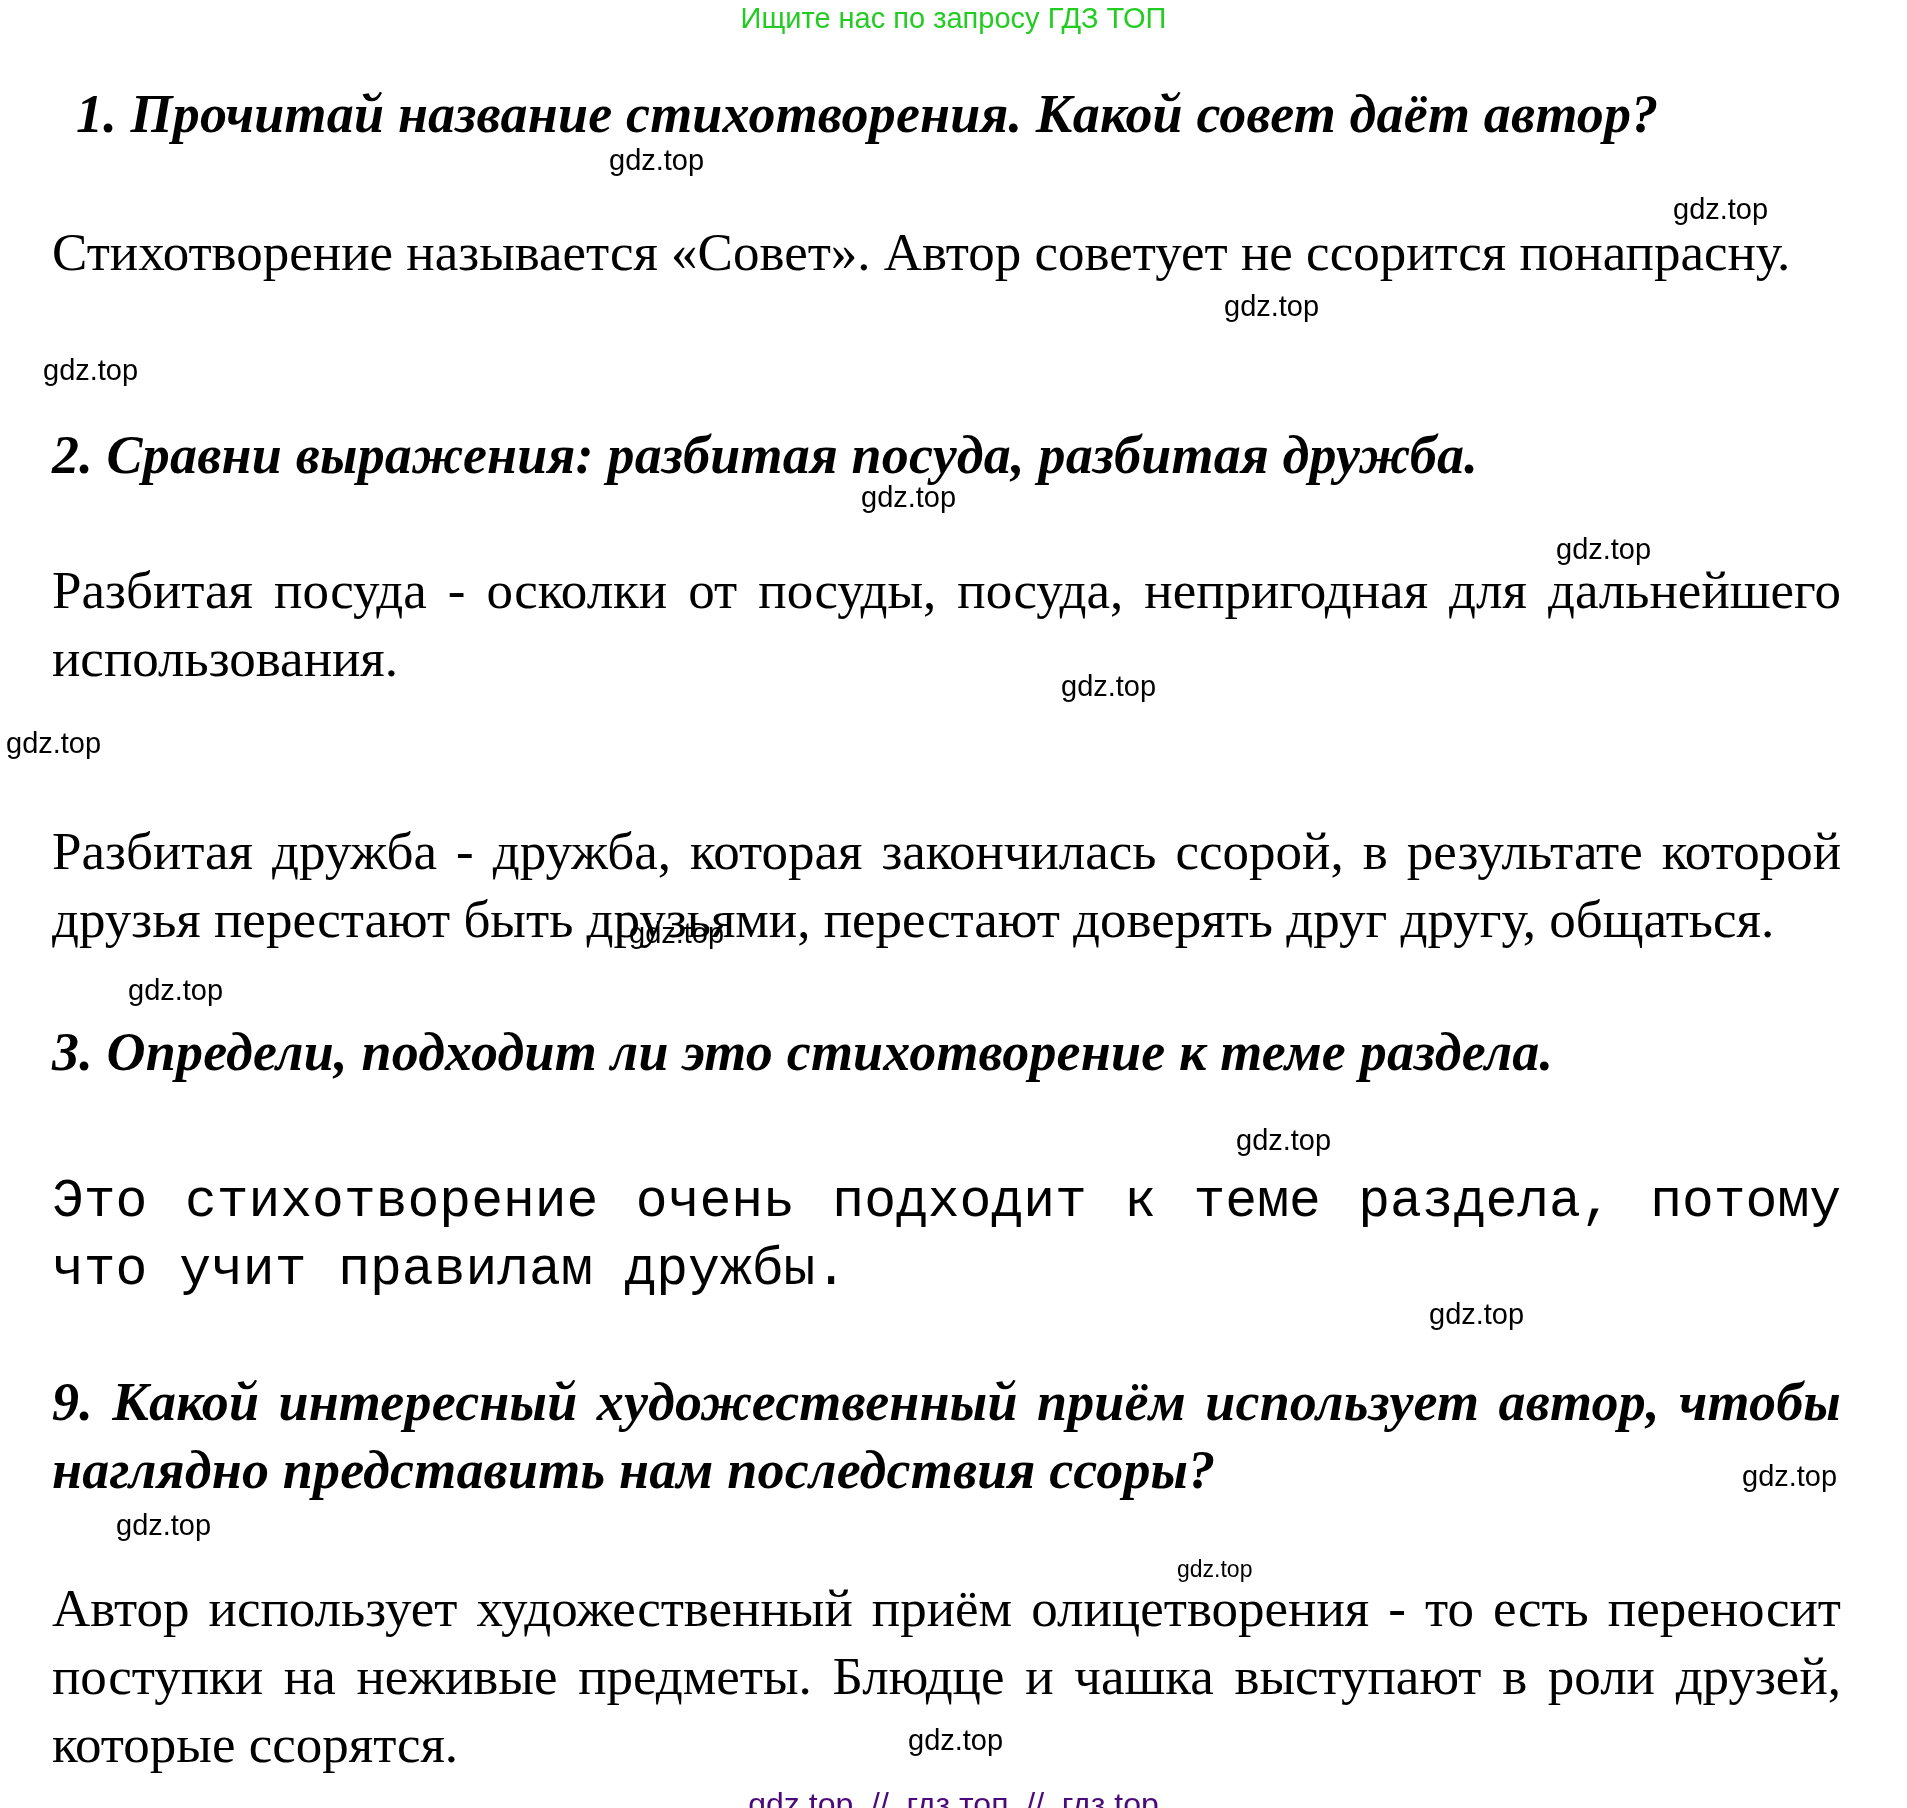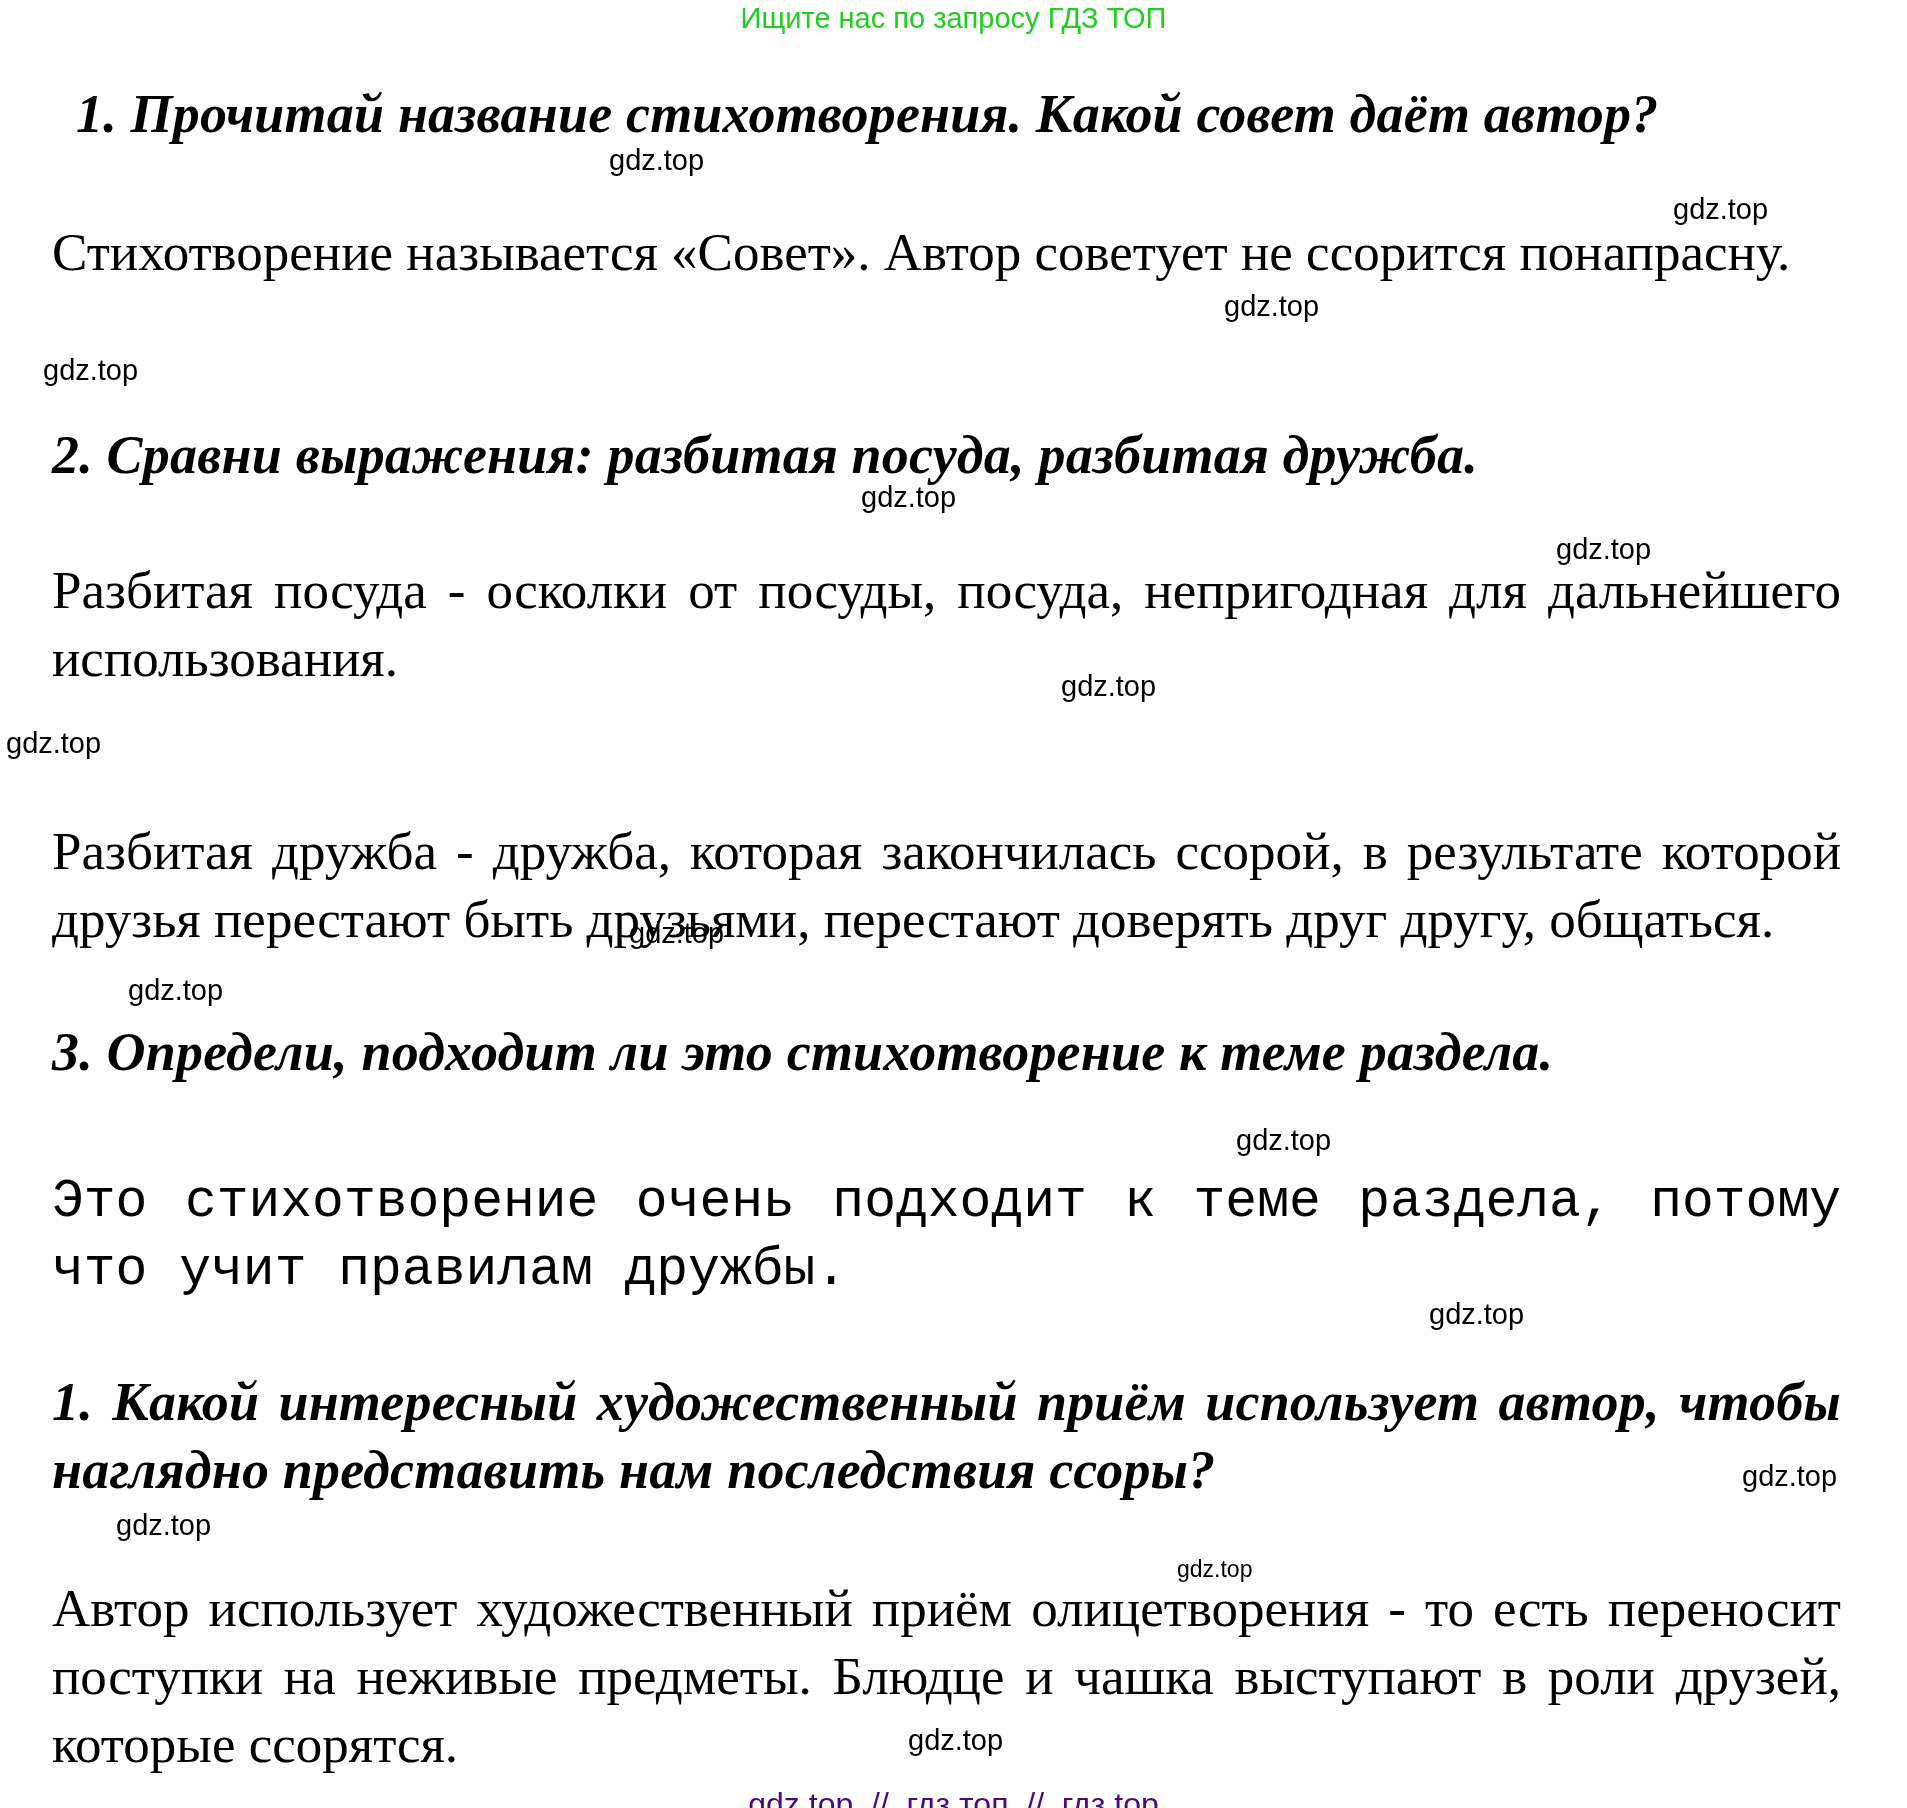--- a/index.html
+++ b/index.html
@@ -39,21 +39,21 @@
 <div class="abs q" style="top:80px;margin-left:24px;">1. Прочитай название стихотворения. Какой совет даёт автор?</div>
 <div class="abs a" style="top:218px;">Стихотворение называется «Совет». Автор советует не ссорится понапрасну.</div>
 
 <div class="abs q" style="top:421px;">2. Сравни выражения: разбитая посуда, разбитая дружба.</div>
 <div class="abs a" style="top:556px;">Разбитая посуда - осколки от посуды, посуда, непригодная для дальнейшего использования.</div>
 <div class="abs a" style="top:795px;margin-top:22px;">Разбитая дружба - дружба, которая закончилась ссорой, в результате которой друзья перестают быть друзьями, перестают доверять друг другу, общаться.</div>
 
 <div class="abs q" style="top:1018px;">3. Определи, подходит ли это стихотворение к теме раздела.</div>
 <div class="abs a" style="top:1168px;font-family:Liberation Mono, monospace;">Это стихотворение очень подходит к теме раздела, потому что учит правилам дружбы.</div>
 
-<div class="abs q just" style="top:1368px;">1. Какой интересный художественный приём использует автор, чтобы наглядно представить нам последствия ссоры?</div>
+<div class="abs q just" style="top:1368px;">9. Какой интересный художественный приём использует автор, чтобы наглядно представить нам последствия ссоры?</div>
 <div class="abs a" style="top:1574px;">Автор использует художественный приём олицетворения - то есть переносит поступки на неживые предметы. Блюдце и чашка выступают в роли друзей, которые ссорятся.</div>
 
 <div class="abs wm" style="left:609px; top:144px;">gdz.top</div>
 <div class="abs wm" style="left:1673px; top:193px;">gdz.top</div>
 <div class="abs wm" style="left:1224px; top:290px;">gdz.top</div>
 <div class="abs wm" style="left:43px; top:354px;">gdz.top</div>
 <div class="abs wm" style="left:861px; top:481px;">gdz.top</div>
 <div class="abs wm" style="left:1556px; top:533px;">gdz.top</div>
 <div class="abs wm" style="left:1061px; top:670px;">gdz.top</div>
 <div class="abs wm" style="left:6px; top:727px;">gdz.top</div>

